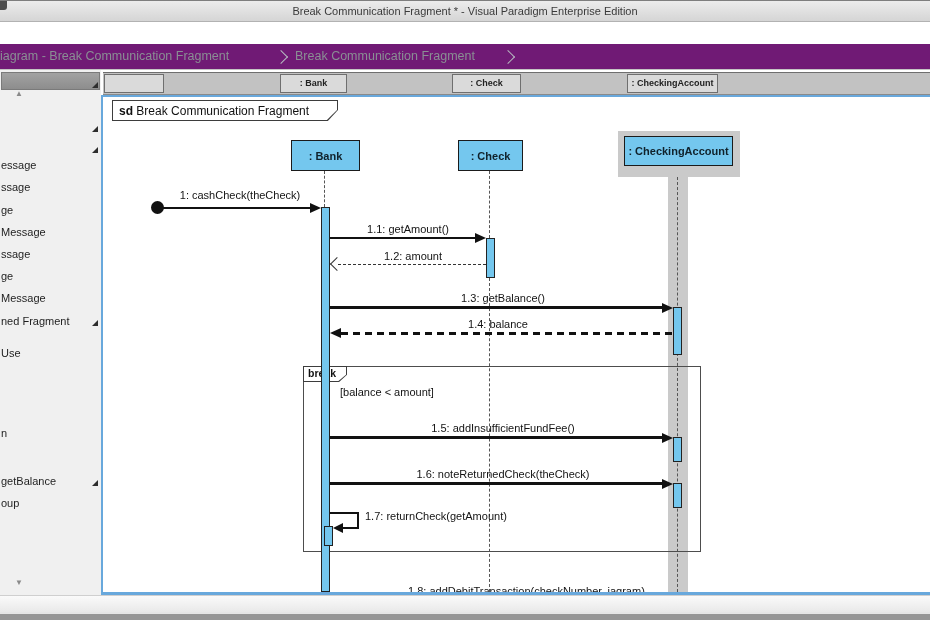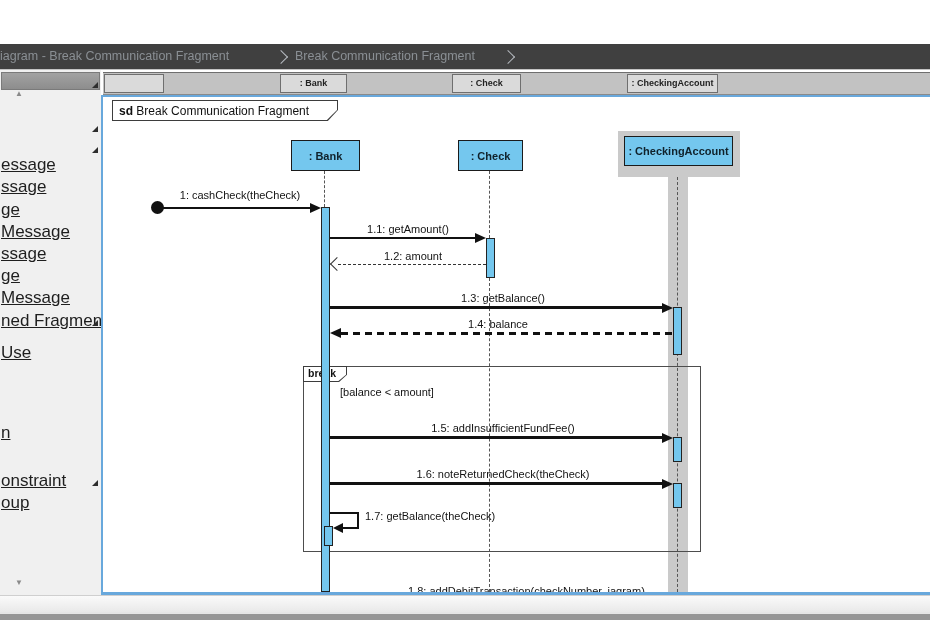--- a/index.html
+++ b/index.html
@@ -8,30 +8,30 @@
   .abs{position:absolute;}
   
   .titlebar{left:0;top:0;width:930px;height:22px;background:linear-gradient(#ececec,#d5d5d5);
             border-top:1px solid #7e7e7e;border-bottom:1px solid #b2b2b2;box-sizing:border-box;}
   .tb-title{left:0;right:0;top:4px;text-align:center;font-size:11px;color:#3a3a3a;}
   .tb-blob{left:0;top:0;width:7px;height:9px;background:#4e4e4e;border-radius:0 0 3px 0;}
   
   .menubar{left:0;top:22px;width:930px;height:22px;background:#f7f7f7;border-bottom:1px solid #dedede;box-sizing:border-box;}
   .menuitem{top:0;height:22px;line-height:22px;font-size:12px;color:#111;white-space:nowrap;}
   
-  .bcbar{left:0;top:44px;width:930px;height:26px;background:#404040;border-bottom:1px solid #c4c4c4;box-sizing:border-box;}
+  .bcbar{left:0;top:44px;width:930px;height:26px;background:#701a75;border-bottom:1px solid #c4c4c4;box-sizing:border-box;}
   .bctext{top:5px;font-size:12.5px;color:#8a8f94;white-space:nowrap;}
   .chev{width:9px;height:9px;border-top:1.6px solid #b6bbc1;border-right:1.6px solid #b6bbc1;transform:rotate(45deg);top:8px;}
   
   .sidebar{left:0;top:70px;width:101px;height:525px;background:#f0f0f0;overflow:hidden;}
   .pheader{left:1px;top:2px;width:97px;height:16px;background:linear-gradient(#a2a2a2,#8d8d8d);border:1px solid #7a7a7a;}
   .ctri{width:0;height:0;border-left:6px solid transparent;border-bottom:6px solid #2d2d2d;}
   .scrollarrow{font-size:8px;color:#8a8a8a;}
   .prow{left:0;width:101px;height:16px;}
-  .plabel{position:absolute;left:1px;top:0;font-size:17px;line-height:16px;color:#1e1e1e;white-space:nowrap;text-decoration:underline;}
+  .plabel{position:absolute;left:1px;top:0;font-size:11px;line-height:16px;color:#1e1e1e;white-space:nowrap;}
   
   .canvas{left:101px;top:70px;width:829px;height:526px;background:#fff;}
   .strip{left:2px;top:2px;right:0;height:23px;background:#c2c2c2;border-top:1px solid #6e6e6e;border-bottom:1px solid #8a8a8a;box-sizing:border-box;}
   .scell{top:1px;height:19px;background:#dadada;border:1px solid #6f6f6f;box-sizing:border-box;
          font-size:9px;font-weight:bold;color:#222;text-align:center;line-height:17px;white-space:nowrap;}
   .bb{background:#68a8dc;}
   .work{left:2px;top:27px;width:827px;height:495px;background:#fff;overflow:hidden;margin-left:8px;}
   
   .pent-outer{background:#3d3d3d;}
   .pent-inner{position:absolute;left:1px;top:1px;right:1px;bottom:1px;background:#fff;}
@@ -54,20 +54,24 @@
   .circle{background:#111;border-radius:50%;z-index:5;}
   
   .statusbar{left:0;top:595px;width:930px;height:17px;background:linear-gradient(#fafafa,#e9e9e9);border-top:1px solid #cfcfcf;box-sizing:border-box;}
   .bottomstrip{left:0;top:612px;width:930px;height:8px;background:#969696;border-top:2px solid #e6e6e6;box-sizing:border-box;}
 </style>
 </head>
 <body>
 
 <div class="screen">
 
+  <div class="abs titlebar">
+    <div class="abs tb-blob"></div>
+    <div class="abs tb-title">Break Communication Fragment * - Visual Paradigm Enterprise Edition</div>
+  </div>
 
 
   <div class="abs bcbar">
     <span class="abs bctext" style="left:0">iagram - Break Communication Fragment</span>
     <div class="abs chev" style="left:276px"></div>
     <span class="abs bctext" style="left:295px">Break Communication Fragment</span>
     <div class="abs chev" style="left:503px"></div>
   </div>
 
   <div class="abs sidebar">
@@ -109,21 +113,21 @@
       <span class="plabel">ned Fragment</span>
       <div class="abs ctri" style="right:3px;bottom:3px"></div>
     </div>
     <div class="abs prow" style="top:275px">
       <span class="plabel">Use</span>
     </div>
     <div class="abs prow" style="top:355px">
       <span class="plabel">n</span>
     </div>
     <div class="abs prow" style="top:403px">
-      <span class="plabel">onstraint</span>
+      <span class="plabel">getBalance</span>
       <div class="abs ctri" style="right:3px;bottom:3px"></div>
     </div>
     <div class="abs prow" style="top:425px">
       <span class="plabel">oup</span>
     </div>
 
     <span class="abs scrollarrow" style="left:15px;top:508px">▼</span>
   </div>
 
   <div class="abs canvas">
@@ -208,21 +212,21 @@
 
       <div class="abs mline" style="left:219px;top:385px;width:332px;height:2.6px"></div>
       <div class="abs arr-r" style="left:551px;top:382px"></div>
       <div class="abs mlabel" style="left:292px;top:371px;width:200px">1.6: noteReturnedCheck(theCheck)</div>
 
       <div class="abs mline" style="left:219px;top:415px;width:29px;height:2px"></div>
       <div class="abs mline" style="left:246px;top:415px;width:2px;height:17px"></div>
       <div class="abs mline" style="left:232px;top:430px;width:16px;height:2px"></div>
       <div class="abs arr-l" style="left:222px;top:426px;border-right-width:10px"></div>
       <div class="abs act" style="left:213px;top:429px;width:9px;height:20px"></div>
-      <div class="abs mlabel" style="left:254px;top:413px;text-align:left">1.7: getBalance(theCheck)</div>
+      <div class="abs mlabel" style="left:254px;top:413px;text-align:left">1.7: returnCheck(getAmount)</div>
 
       <div class="abs mlabel" style="left:297px;top:488px;width:200px">1.8: addDebitTransaction(checkNumber, iagram)</div>
 
     </div>
   </div>
 
   <div class="abs statusbar"></div>
   <div class="abs bottomstrip"></div>
 
 </div>

